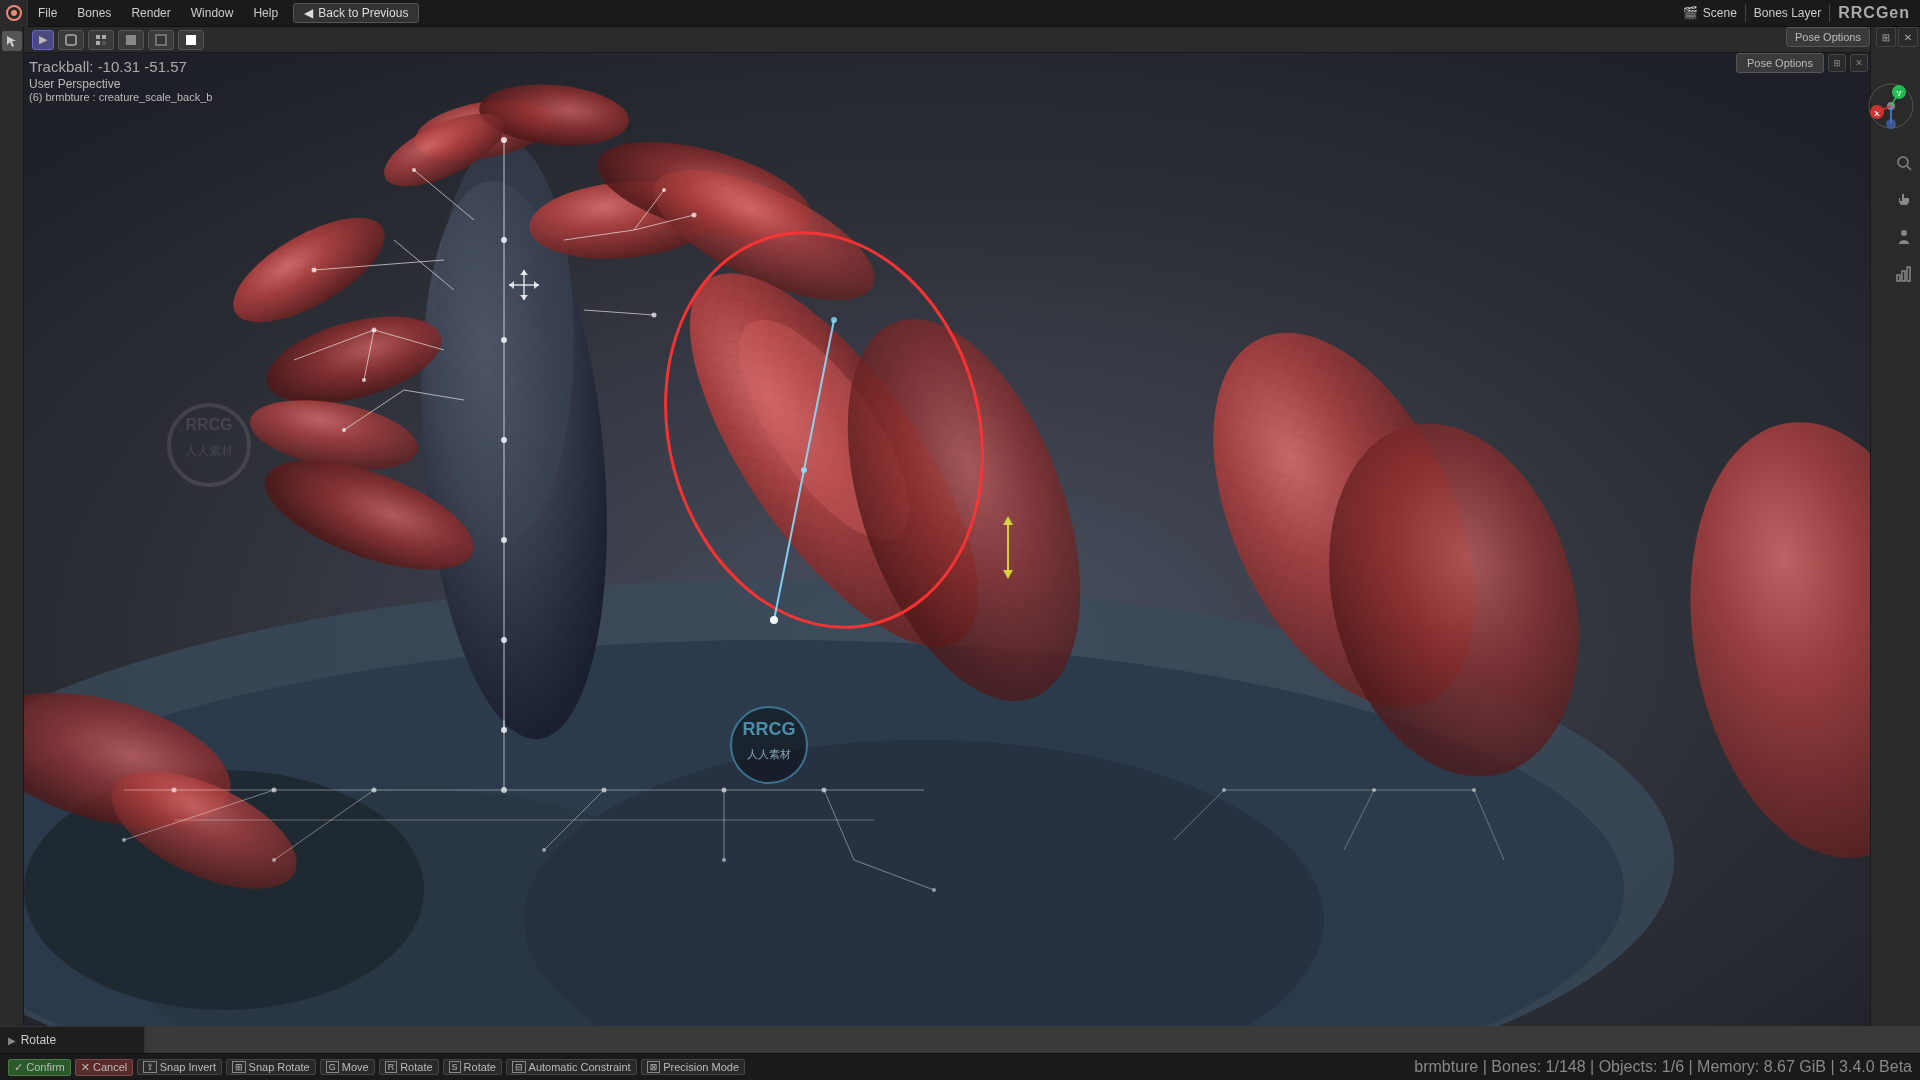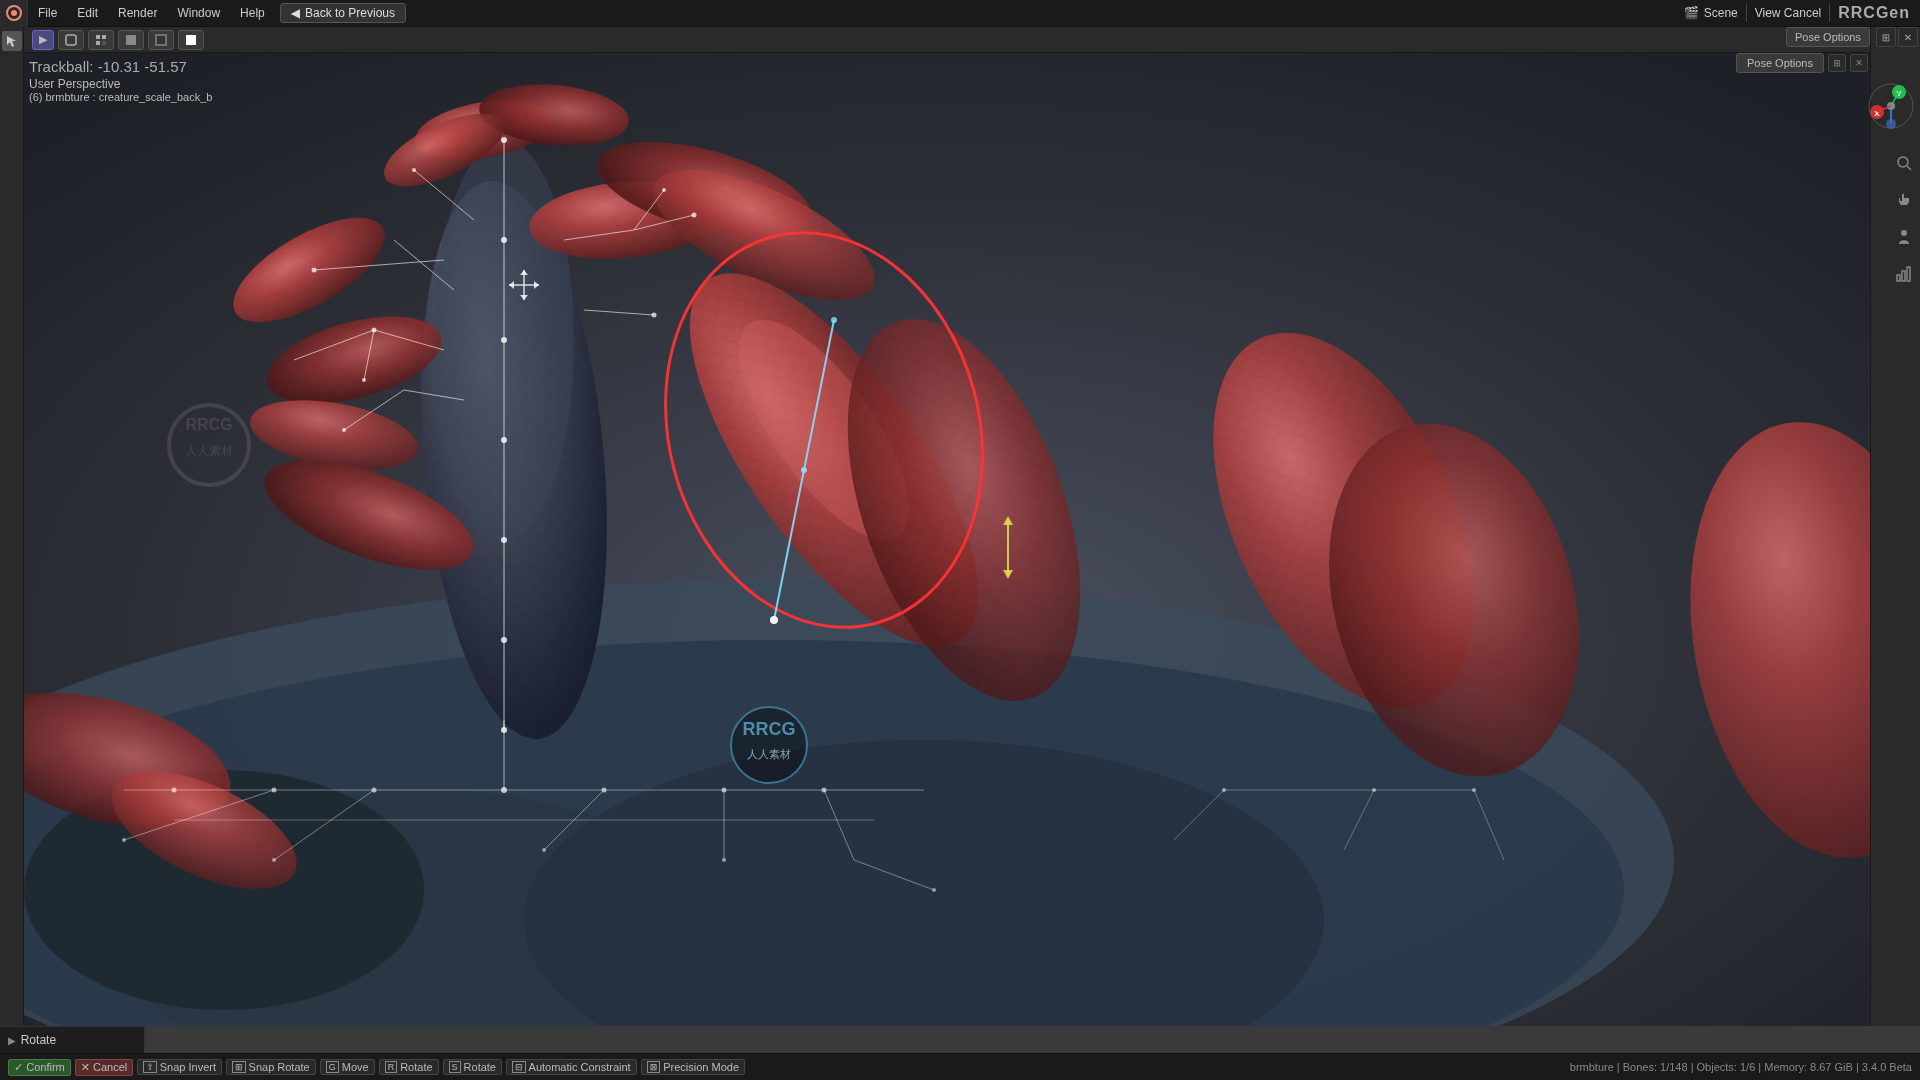--- a/index.html
+++ b/index.html
@@ -226,21 +226,21 @@
       background: #2a2a2a;
       border: 1px solid #444;
       border-radius: 2px;
       cursor: pointer;
       white-space: nowrap;
     }
     .bottom-item.confirm { background: #2a5a2a; border-color: #4a7a4a; }
     .bottom-item.cancel { background: #5a2a2a; border-color: #7a4a4a; }
     .bottom-right-info {
       margin-left: auto;
-      font-size: 11px;
+      font-size: 16px;
       color: #888;
       white-space: nowrap;
     }
 
     
     #rotate-panel {
       position: absolute;
       bottom: 27px;
       left: 0;
       width: 145px;
@@ -285,36 +285,36 @@
 
 <div id="top-menu">
   <div class="menu-logo">
     <svg width="18" height="18" viewBox="0 0 18 18">
       <circle cx="9" cy="9" r="7" fill="none" stroke="#e87" stroke-width="2"></circle>
       <circle cx="9" cy="9" r="3" fill="#e87"></circle>
     </svg>
   </div>
   <div class="menu-items">
     <div class="menu-item">File</div>
-    <div class="menu-item">Edit</div>
+    <div class="menu-item">Bones</div>
     <div class="menu-item">Render</div>
     <div class="menu-item">Window</div>
     <div class="menu-item">Help</div>
   </div>
   <div class="back-btn">
     <span>◀</span>
     <span>Back to Previous</span>
   </div>
   <div class="top-right">
     <div class="scene-label">
       <span>🎬</span>
       <span>Scene</span>
     </div>
     <div style="width:1px;height:18px;background:#444;"></div>
-    <div class="view-layer-label">View Cancel</div>
+    <div class="view-layer-label">Bones Layer</div>
     <div style="width:1px;height:18px;background:#444;"></div>
     <div class="rrcg-logo-text">RRCGen</div>
   </div>
 </div>
 
 <div id="left-toolbar">
   <div class="toolbar-icon active">
     <svg width="14" height="14" viewBox="0 0 14 14" fill="#ccc">
       <path d="M2 2 L2 11 L5 8 L7 13 L9 12 L7 7 L11 7 Z"></path>
     </svg>

